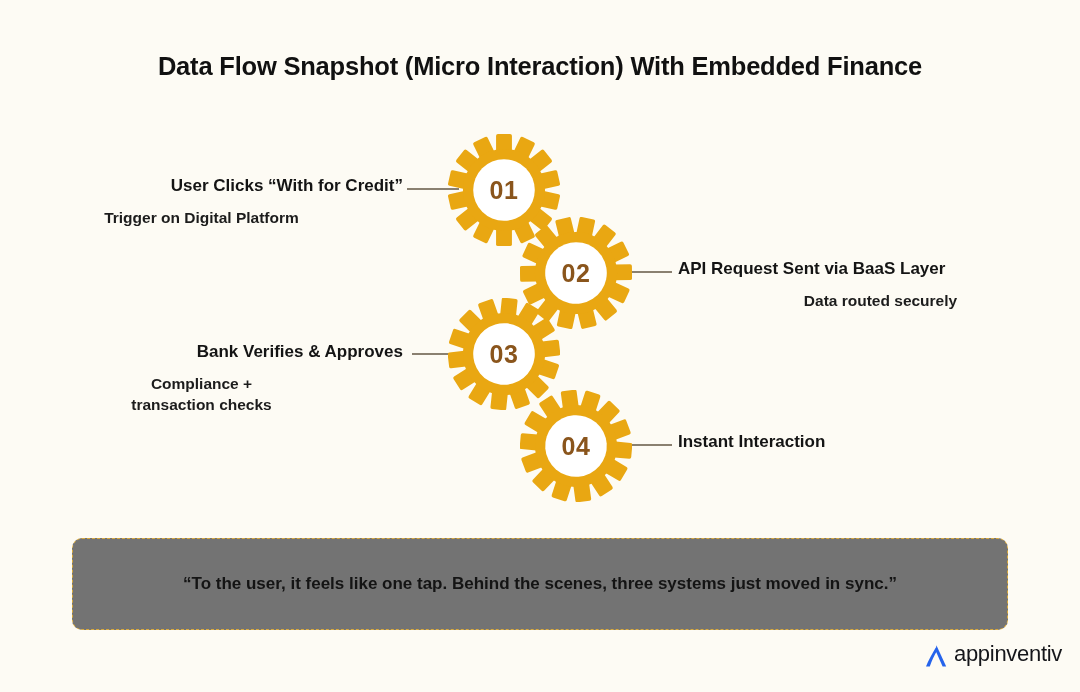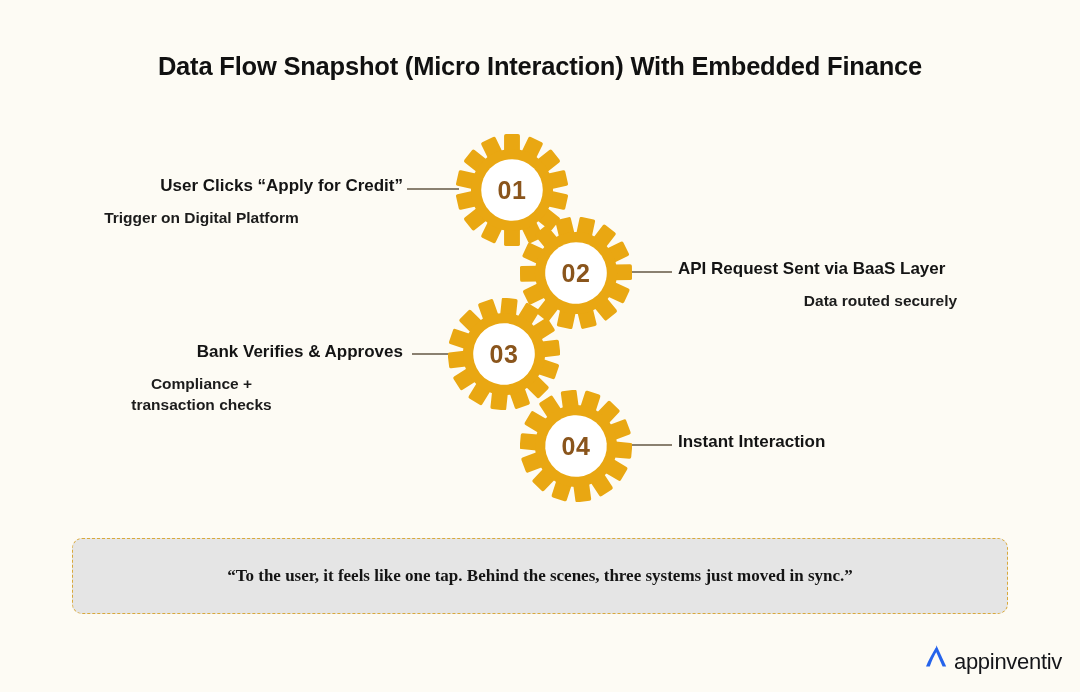--- a/index.html
+++ b/index.html
@@ -63,21 +63,21 @@
     align-items: center;
     justify-content: center;
     font-size: 25px;
     font-weight: bold;
     color: #8A551C;
     letter-spacing: 0.5px;
     pointer-events: none;
   }
 
   
-  #gear-01 { left: 26px;  top: 6px;   }
+  #gear-01 { left: 18px;  top: 6px;   }
   #gear-02 { left: 90px;  top: 89px;  }
   #gear-03 { left: 18px;  top: 170px; }
   #gear-04 { left: 90px;  top: 262px; }
 
   
   .connector {
     position: absolute;
     height: 2px;
     background: #8a8070;
   }
@@ -115,44 +115,43 @@
   #step-label-4 { left: 678px; top: 432px; width: 400px; }
 
   #step-label-2 .step-sub { padding-left: 5px; }
 
   
   #quote-box {
     position: absolute;
     left: 72px;
     top: 538px;
     width: 936px;
-    height: 76px;
+    height: 92px;
     box-sizing: border-box;
-    background: #e5e5e5;
+    background: #737373;
     border: 1.6px dashed #D9A93C;
     border-radius: 10px;
     display: flex;
     align-items: center;
     justify-content: center;
-    font-family: Liberation Serif, serif;
   }
   #quote-text {
     font-size: 17px;
     font-weight: bold;
     color: #141414;
     white-space: nowrap;
   }
 
   
   #logo {
     position: absolute;
     right: 18px;
     top: 641px;
     display: flex;
-    align-items: flex-end;
+    align-items: flex-start;
     gap: 3px;
   }
   #logo-mark { display: block; }
   #logo-wordmark {
     font-size: 22px;
     font-weight: 500;
     color: #15161A;
     letter-spacing: -0.3px;
   }
 </style>
@@ -382,21 +381,21 @@
           <circle cx="0" cy="0" r="44" fill="#E9A712"></circle>
           <circle cx="0" cy="0" r="33" fill="#FFFFFF"></circle>
         </g>
       </svg>
       <div class="gear-number">04</div>
     </div>
 
   </div>
 
   <div class="step-label side-left" id="step-label-1">
-    <div class="step-title">User Clicks “Apply for Credit”</div>
+    <div class="step-title">User Clicks “With for Credit”</div>
     <div class="step-sub">
       <span class="sub-line">Trigger on Digital Platform</span>
     </div>
   </div>
 
   <div class="step-label side-left" id="step-label-3">
     <div class="step-title">Bank Verifies &amp; Approves</div>
     <div class="step-sub">
       <span class="sub-line">Compliance +</span>
       <span class="sub-line">transaction checks</span>

